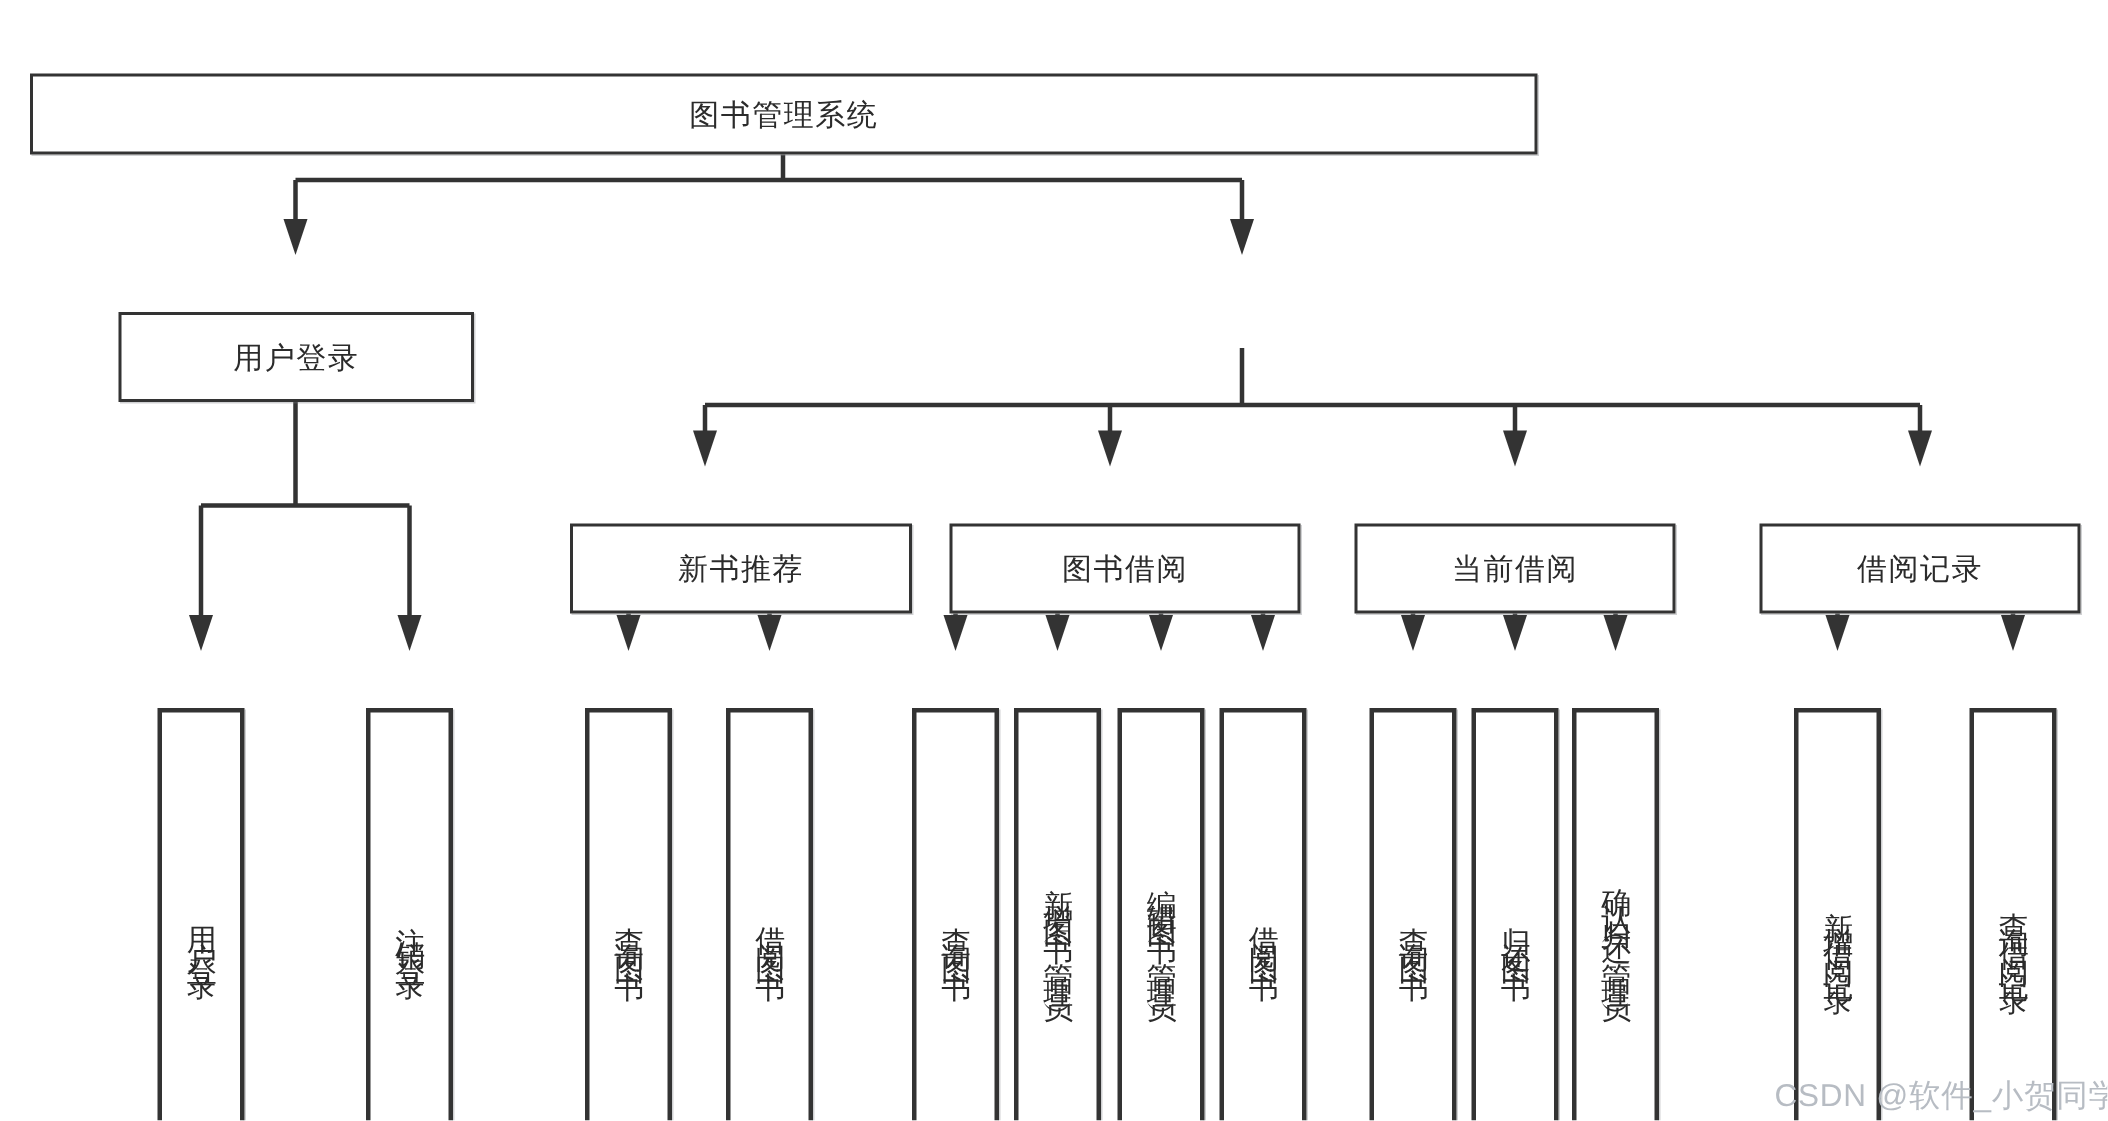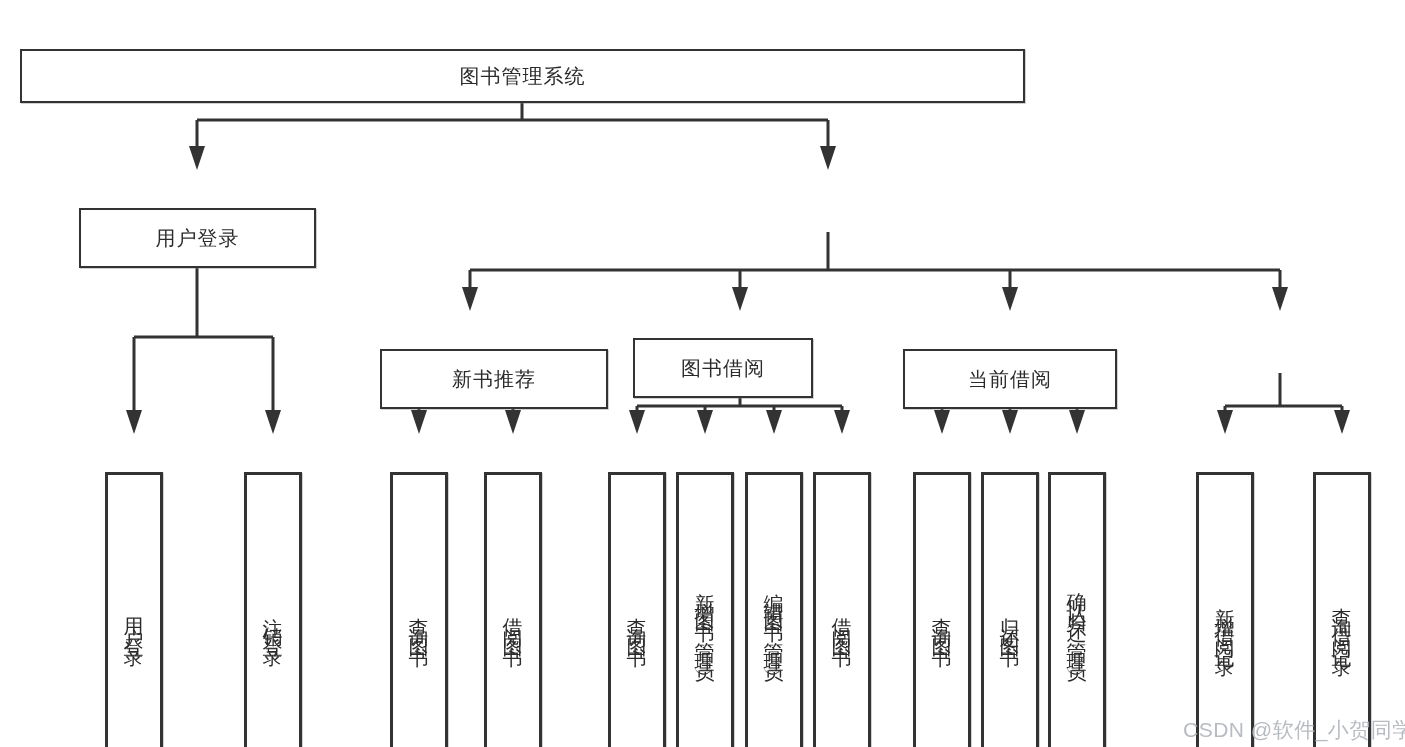--- a/index.html
+++ b/index.html
@@ -97,25 +97,28 @@
     <span class="hlabel">图书管理系统</span>
   </div>
 
   <div class="node" style="left:79px;top:172px;width:237px;height:60px">
     <span class="hlabel">用户登录</span>
   </div>
 
   <div class="node" style="left:380px;top:313px;width:228px;height:60px">
     <span class="hlabel">新书推荐</span>
   </div>
-  <div class="node" style="left:633px;top:302px;width:180px;height:60px">
+  <div class="node" style="left:633px;top:313px;width:234px;height:60px">
     <span class="hlabel">图书借阅</span>
   </div>
   <div class="node" style="left:903px;top:313px;width:214px;height:60px">
     <span class="hlabel">当前借阅</span>
+  </div>
+  <div class="node" style="left:1173px;top:313px;width:214px;height:60px">
+    <span class="hlabel">借阅记录</span>
   </div>
 
   <div class="node leaf" style="left:105px;top:436px;width:58px;height:299px">
     <span class="vtext">用户登录</span>
   </div>
   <div class="node leaf" style="left:244px;top:436px;width:58px;height:299px">
     <span class="vtext">注销登录</span>
   </div>
 
   <div class="node leaf" style="left:390px;top:436px;width:58px;height:299px">

